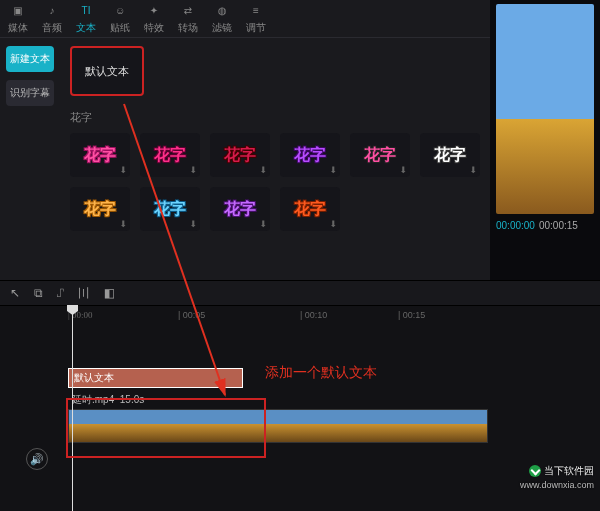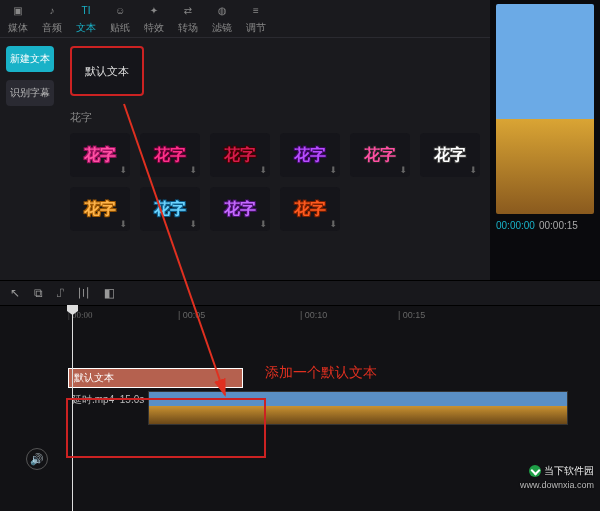--- a/index.html
+++ b/index.html
@@ -30,21 +30,21 @@
 .player-time .dur{color:#aaa;margin-left:4px}
 .toolbar{height:26px;background:#18181c;display:flex;align-items:center;gap:14px;padding:0 10px;color:#999;border-top:1px solid #000;border-bottom:1px solid #000}
 .toolbar span{cursor:pointer;font-size:12px}
 .timeline{background:#121215;position:relative;height:205px}
 .ruler{height:22px;position:relative;color:#666;font-size:9px;margin-left:68px}
 .ruler-tick{position:absolute;top:4px}
 .playhead{position:absolute;left:72px;top:0;bottom:0;width:1px;background:#ddd}
 .playhead::before{content:"";position:absolute;top:-1px;left:-5px;width:11px;height:10px;background:#ddd;clip-path:polygon(0 0,100% 0,100% 60%,50% 100%,0 60%)}
 .tracks{margin-left:68px;margin-top:40px}
 .text-clip{background:#b5614f;color:#fff;font-size:10px;padding:2px 5px;width:175px;border:1px solid #fff;margin-bottom:3px}
-.video-track{display:flex;}
+.video-track{display:flex;flex-direction:column}
 .vid-label{color:#bbb;font-size:10px;padding:2px 4px}
 .vid-frames{height:34px;width:420px;background:repeating-linear-gradient(90deg,#3a6fa8 0 18px,#4f86bd 18px 36px);background-image:linear-gradient(#5a8fc4 0%,#5a8fc4 45%,#c79030 45%,#6a4718 100%);background-size:36px 100%;border:1px solid #333}
 .mute-btn{position:absolute;left:26px;top:142px;width:22px;height:22px;border:1px solid #555;border-radius:50%;display:flex;align-items:center;justify-content:center;color:#aaa;font-size:11px;cursor:pointer}
 .red-box-tracks{position:absolute;left:66px;top:92px;width:200px;height:60px;border:2px solid #c22;pointer-events:none}
 .annotation{position:absolute;left:265px;top:58px;color:#e03020;font-size:14px;pointer-events:none}
 .watermark{position:absolute;right:6px;bottom:20px;text-align:right;color:#eee;font-size:10px;line-height:1.2;text-shadow:0 0 2px #000}
 .watermark .logo{display:inline-flex;align-items:center;gap:3px}
 .watermark .dot{width:12px;height:12px;background:#1e9e46;border-radius:50%;display:inline-block;position:relative}
 .watermark .dot::after{content:"";position:absolute;left:3px;top:2px;width:5px;height:5px;border-right:2px solid #fff;border-bottom:2px solid #fff;transform:rotate(45deg)}
 .watermark .url{color:#bbb;font-size:9px}

